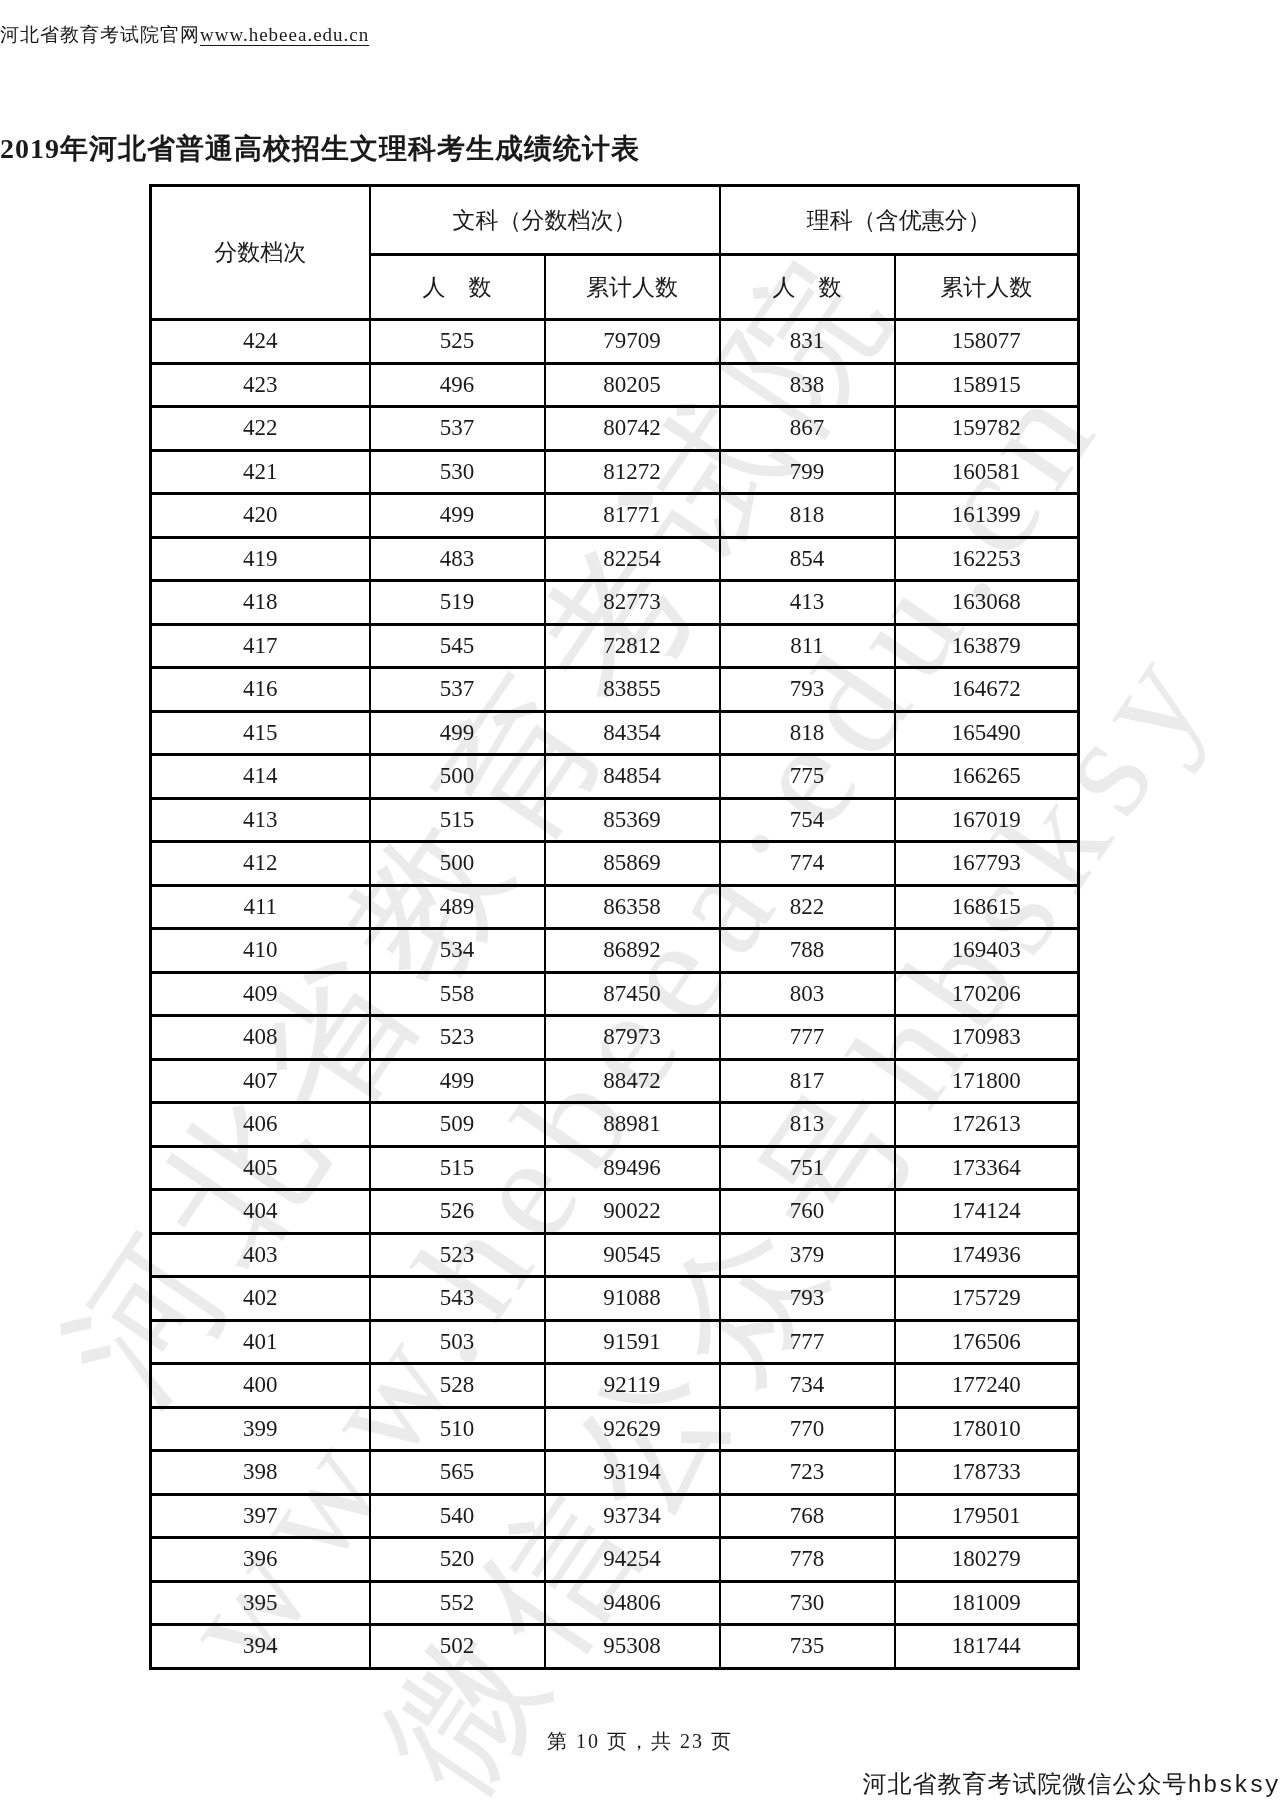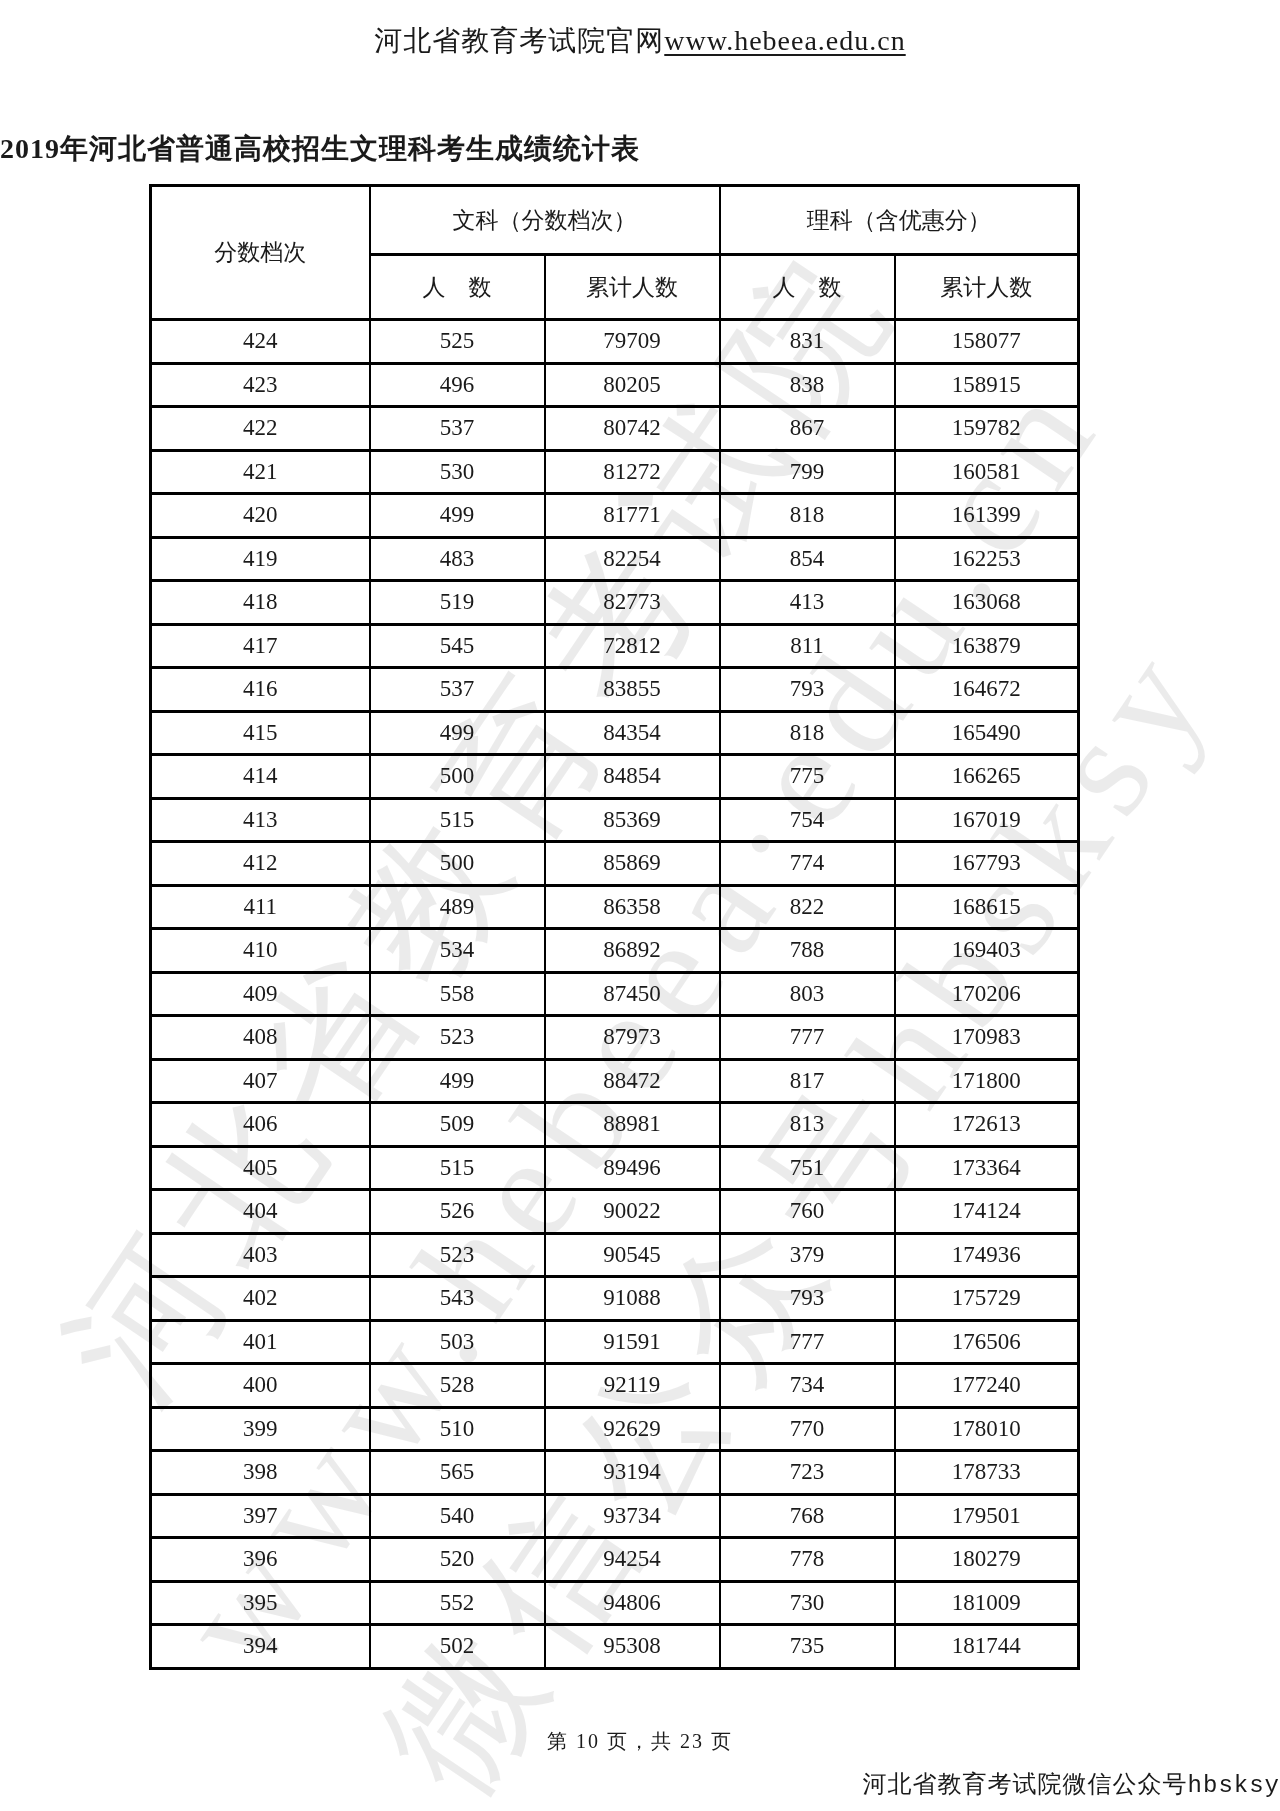--- a/index.html
+++ b/index.html
@@ -29,21 +29,21 @@
   }
   .wm-1 { left: 480px; top: 825px;  font-size: 150px; }
   .wm-2 { left: 640px; top: 1020px; font-size: 150px; }
   .wm-3 { left: 800px; top: 1215px; font-size: 148px; }
 
   
   .content { position: absolute; inset: 0; z-index: 1; }
 
   .site-header {
     position: absolute; left: 0; top: 22px; width: 100%;
-    text-align: center; font-size: 28px; letter-spacing: 1px;
+    text-align: left; font-size: 19px; letter-spacing: 1px;
   }
   .site-header .cn {
     font-family: "Liberation Sans", "DejaVu Sans", sans-serif;
   }
   .site-header .url {
     font-family: "Liberation Serif", "DejaVu Serif", serif;
     text-decoration: underline;
     text-underline-offset: 4px;
   }
 

